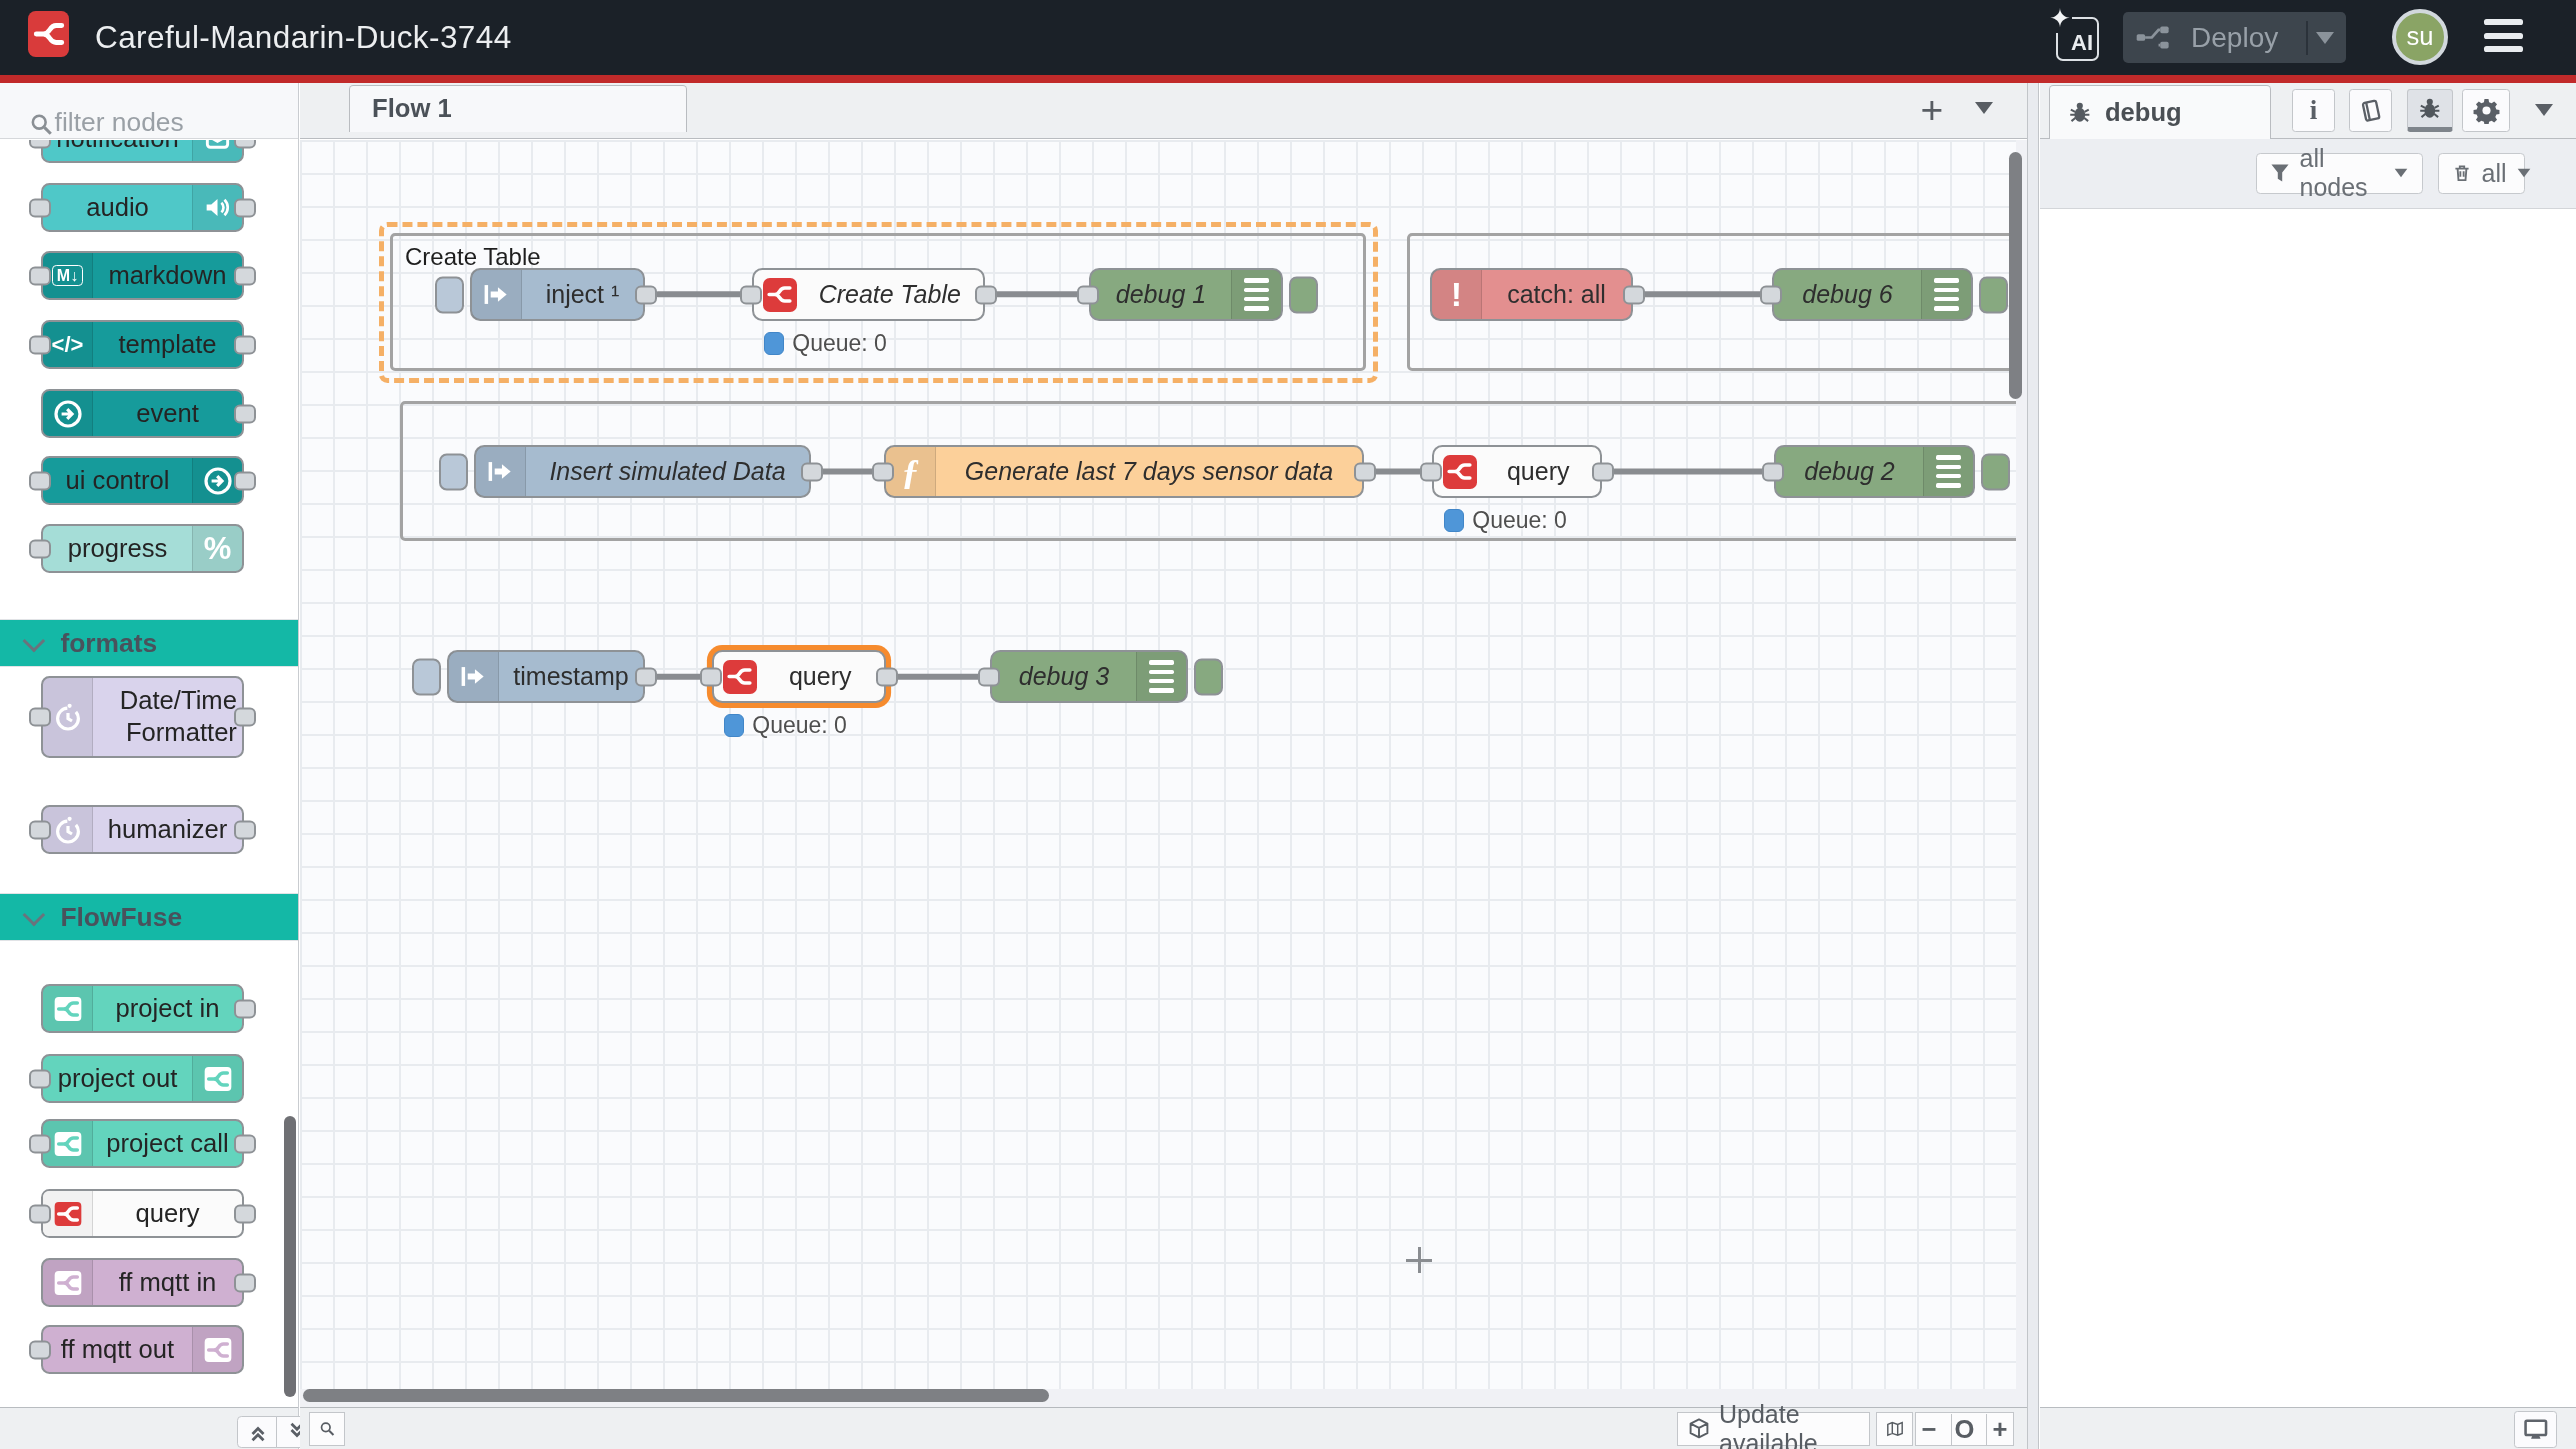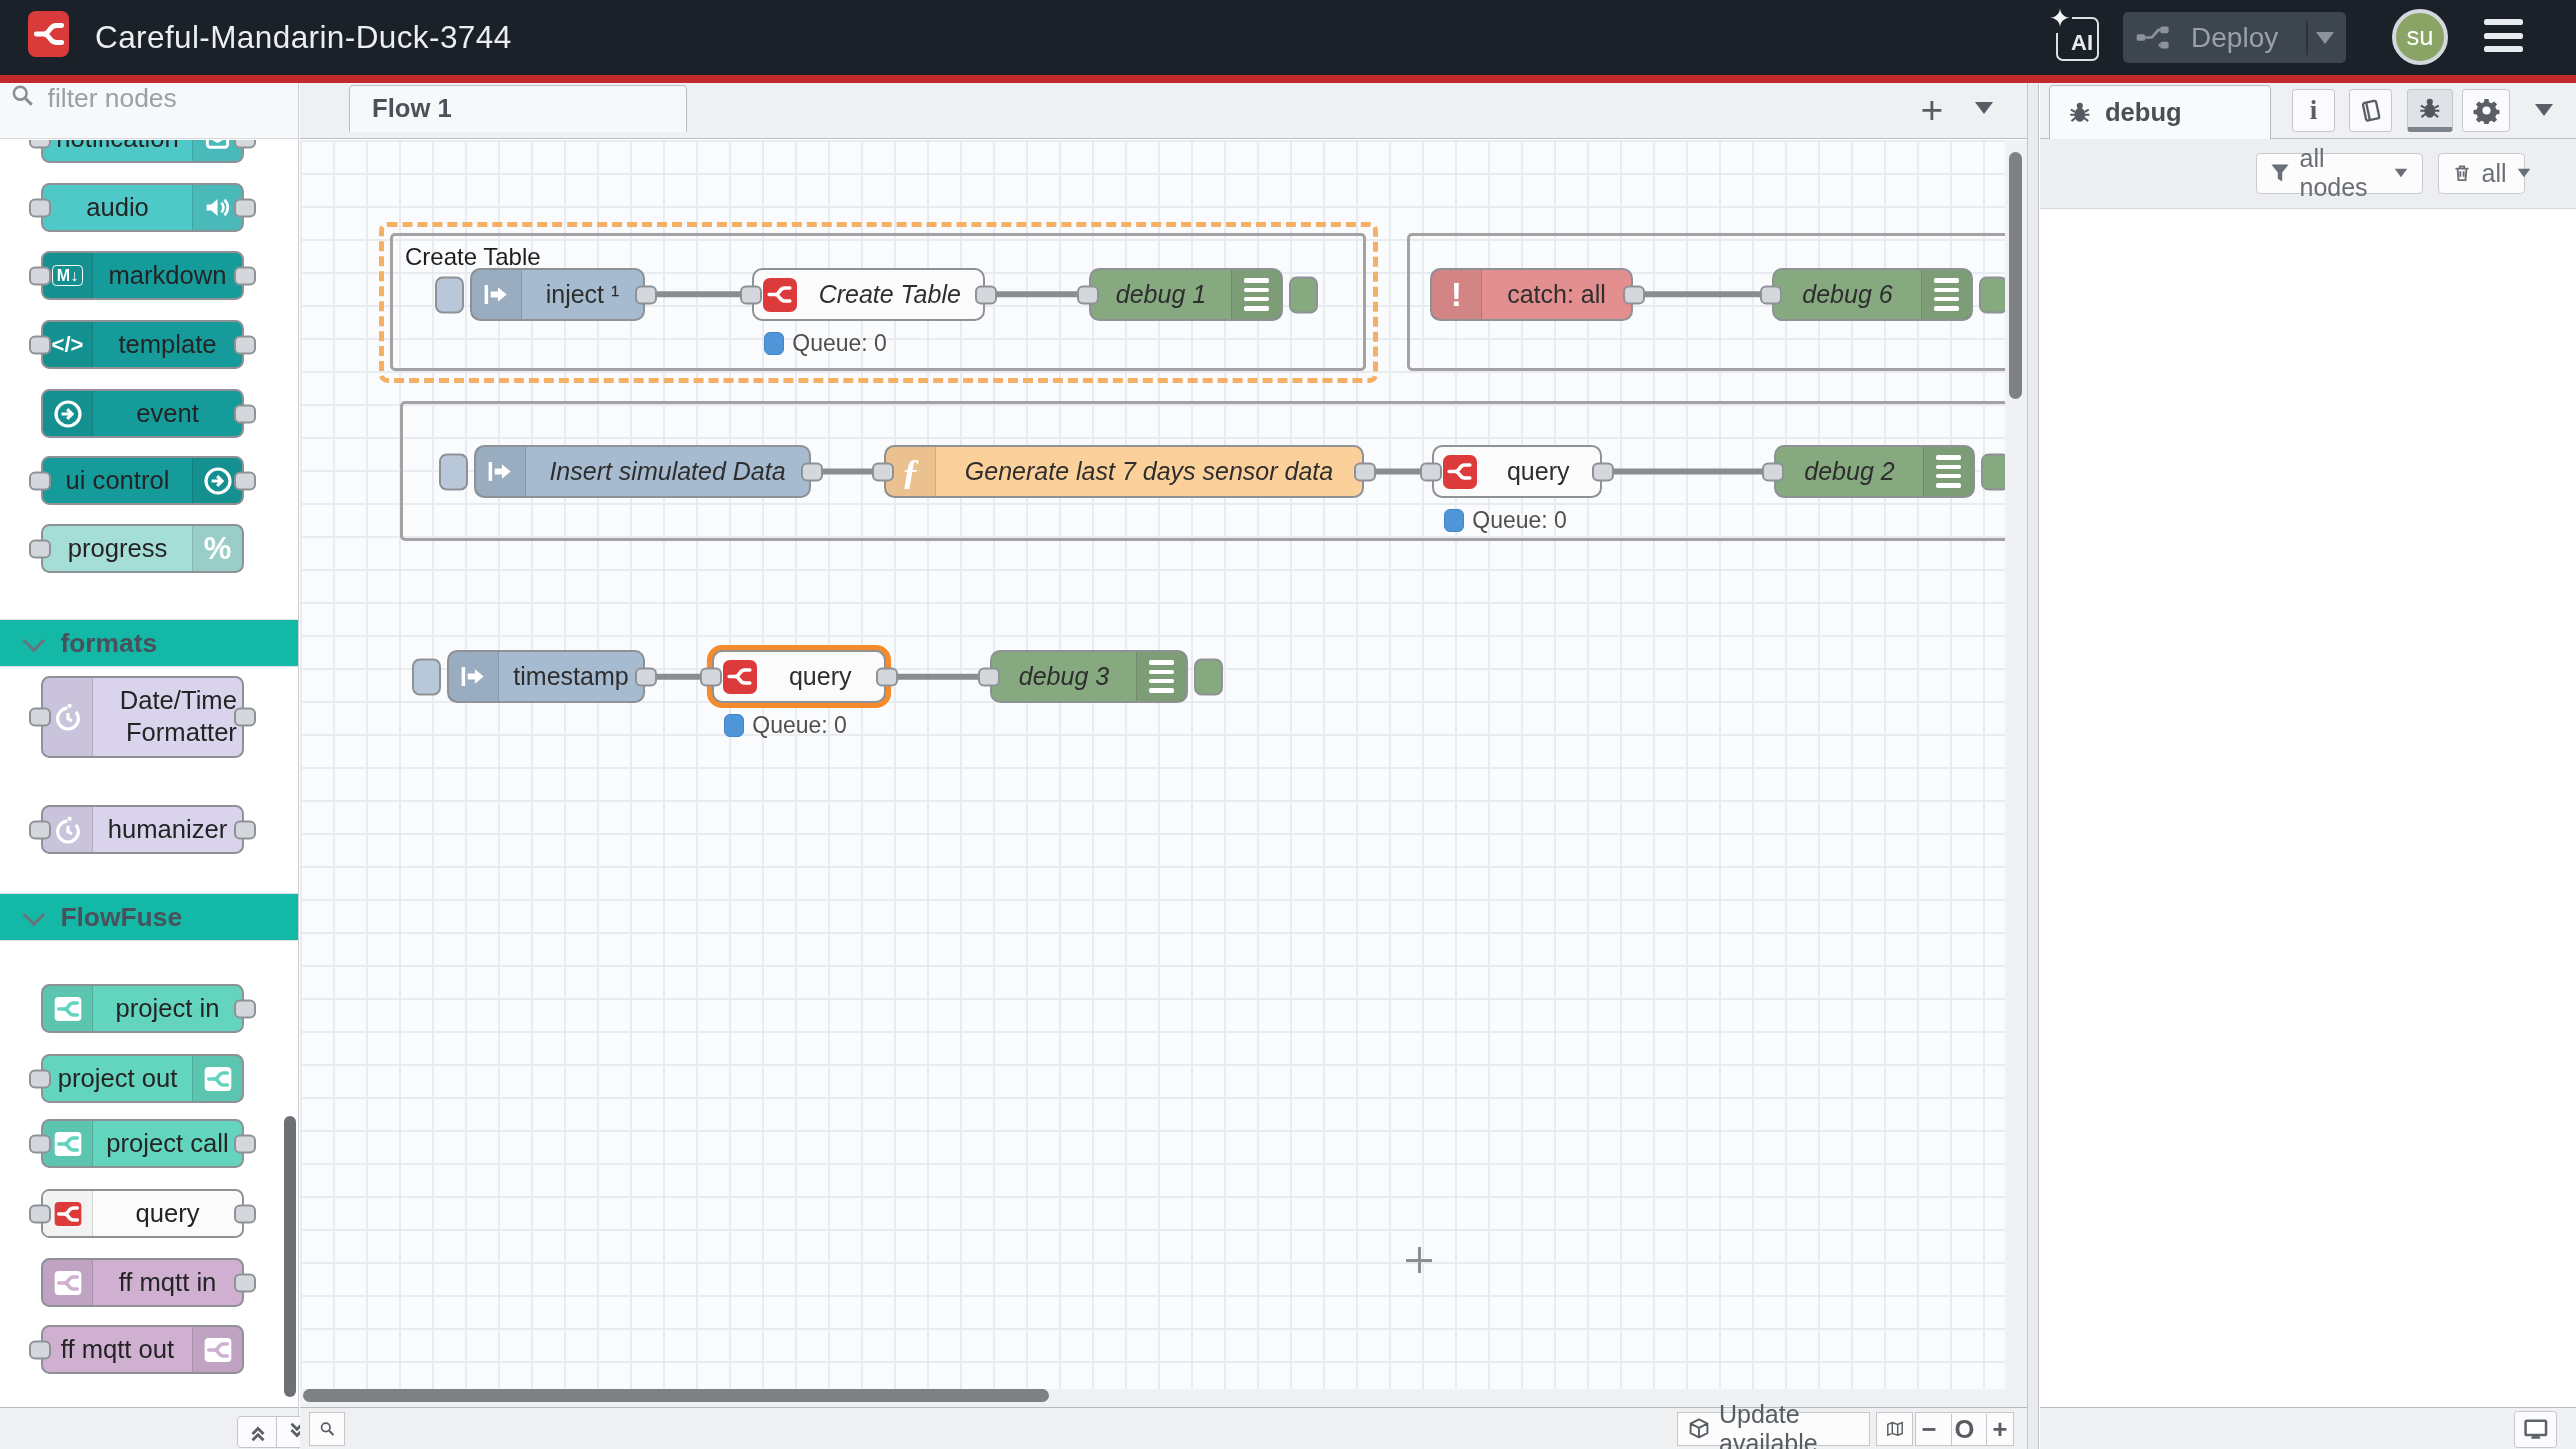--- a/index.html
+++ b/index.html
@@ -19,21 +19,21 @@
   .avatar{position:absolute;left:2392px;top:8.5px;width:56px;height:56px;border-radius:50%;background:#8aa465;border:4.3px solid #d2d8dd;box-sizing:border-box;display:flex;align-items:center;justify-content:center;font-size:25.6px;color:#fff;}
   .burger{position:absolute;left:2484px;top:19px;display:flex;flex-direction:column;gap:7.7px;}
   .burger i{display:block;width:39px;height:6px;background:#e9ecef;border-radius:2.6px;}
   .redline{position:absolute;left:0;top:75px;width:2576px;height:7.7px;background:#c12a2a;}
   
   .palette{position:absolute;left:0;top:83px;width:298px;height:1367px;background:#fff;border-right:1.7px solid #c9ccd0;}
   .canvasCol{position:absolute;left:300px;top:83px;width:1727px;height:1367px;}
   .divider{position:absolute;left:2027px;top:83px;width:10.2px;height:1367px;background:#e9ebef;border-left:1.7px solid #c2c5c9;border-right:1.7px solid #c2c5c9;}
   .sidebar{position:absolute;left:2040px;top:83px;width:536px;height:1367px;background:#fff;}
   
-  .psearch{height:55px;background:#f7f8fa;border-bottom:1.7px solid #d6d8db;display:flex;align-items:flex-start;gap:12px;padding-left:10px;}
+  .psearch{height:55px;background:#f7f8fa;border-bottom:1.7px solid #d6d8db;display:flex;align-items:flex-end;padding-left:29px;}
   .psearch .ph{font-size:26.4px;color:#9aa0a6;}
   .pbody{position:absolute;left:0;top:57px;width:298px;height:1267px;overflow:hidden;background:#fff;}
   .pnode{position:absolute;left:41px;width:203px;height:49px;border:2.6px solid #8e9296;border-radius:8.5px;display:flex;align-items:stretch;box-sizing:border-box;}
   .pnode .plabel{flex:1;display:flex;align-items:center;justify-content:center;font-size:25.6px;color:#242424;text-align:right;line-height:1.25;padding:0 5.1px;white-space:pre-line;}
   .isec{width:49px;display:flex;align-items:center;justify-content:center;background:rgba(0,0,0,.07);flex:none;}
   .isec.l{border-right:1.7px solid rgba(0,0,0,.12);border-radius:6px 0 0 6px;}
   .isec.r{border-left:1.7px solid rgba(0,0,0,.12);border-radius:0 6px 6px 0;}
   .port{position:absolute;width:22px;height:19px;background:#d4d8dc;border:2.6px solid #8e9296;border-radius:6px;box-sizing:border-box;top:50%;transform:translateY(-50%);}
   .port.in{left:-13.6px;} .port.out{right:-13.6px;}
   .sechdr{position:absolute;left:0;width:298px;height:48px;background:#14b8a6;border-top:0.9px solid #e1e3e6;border-bottom:0.9px solid #e1e3e6;display:flex;align-items:center;gap:19px;padding-left:25.6px;box-sizing:border-box;}
@@ -50,21 +50,21 @@
   .fbox{width:34px;height:34px;border-radius:6.8px;display:flex;align-items:center;justify-content:center;flex:none;}
   .fbox.red{background:#dd3b3b;}
   
   .tabbar{position:relative;height:55px;background:#eef0f2;border-bottom:1.7px solid #b9bcc0;}
   .tab{position:absolute;left:49px;top:1.7px;width:338px;height:47px;background:#f7f8fa;border:1.7px solid #b9bcc0;border-bottom:none;border-radius:4.3px 4.3px 0 0;display:flex;align-items:center;padding-left:22px;font-weight:bold;font-size:25.6px;color:#4b5158;box-sizing:border-box;}
   .tbplus{position:absolute;left:1610px;top:5.1px;width:44px;height:44px;display:flex;align-items:center;justify-content:center;font-size:39px;color:#585d63;}
   .tbcaret{position:absolute;left:1675px;top:19px;color:#585d63;}
   .canvasArea{position:absolute;left:0;top:57px;width:1727px;height:1267px;background:#f0f1f5;overflow:hidden;}
   .svgRegion{position:absolute;left:0;top:0;width:1705px;height:1249px;background:#fafbfd;overflow:hidden;
     background-image:linear-gradient(to right,#e8ebef 1.7px,transparent 1.7px),linear-gradient(to bottom,#e8ebef 1.7px,transparent 1.7px);
-    background-size:33px 33px;}
+    background-size:33px 33px;padding-left:11px;}
   .group{position:absolute;border:3.4px solid #a3a3a3;border-radius:5.1px;box-sizing:border-box;}
   .group.selected::before{content:"";position:absolute;inset:-14.5px;border:5.1px dashed #f5b066;border-radius:8.5px;}
   .glabel{position:absolute;top:6.8px;left:12px;font-size:24px;color:#1e1e1e;}
   .node{position:absolute;height:53px;border:2.6px solid #8e9296;border-radius:10.2px;display:flex;align-items:stretch;box-sizing:border-box;}
   .node .nlabel{flex:1;display:flex;align-items:center;justify-content:center;font-size:25px;color:#2e2e2e;white-space:nowrap;padding:0 10.2px;}
   .node .nlabel.it{font-style:italic;}
   .node.sel{box-shadow:0 0 0 5.1px #f68b2e;}
   .nbtn{position:absolute;width:29px;height:37px;border:2.6px solid #8e9296;border-radius:7.7px;top:50%;transform:translateY(-50%);box-sizing:border-box;}
   .nbtn.l{left:-37px;background:#b9c8d8;} .nbtn.r{right:-37px;background:#87a980;}
   .hbars{display:flex;flex-direction:column;gap:5.1px;}

